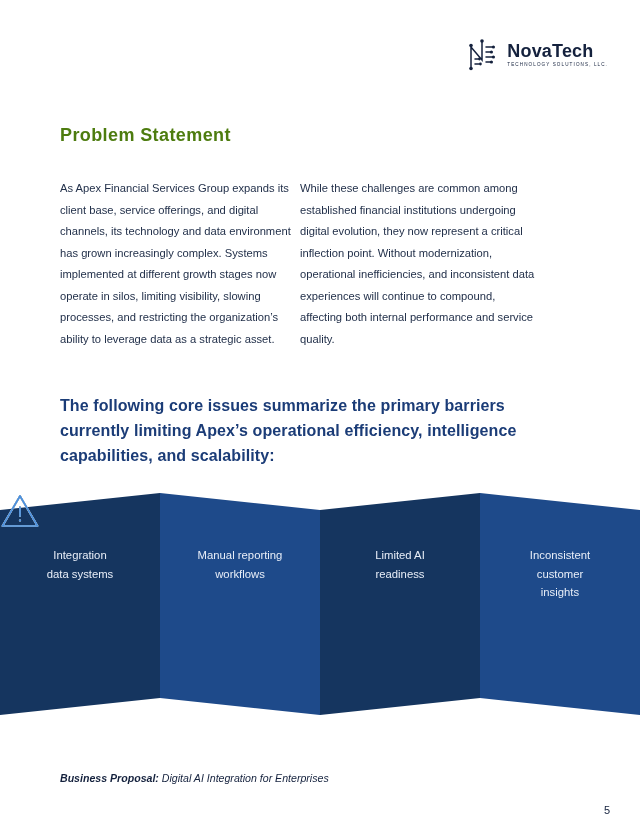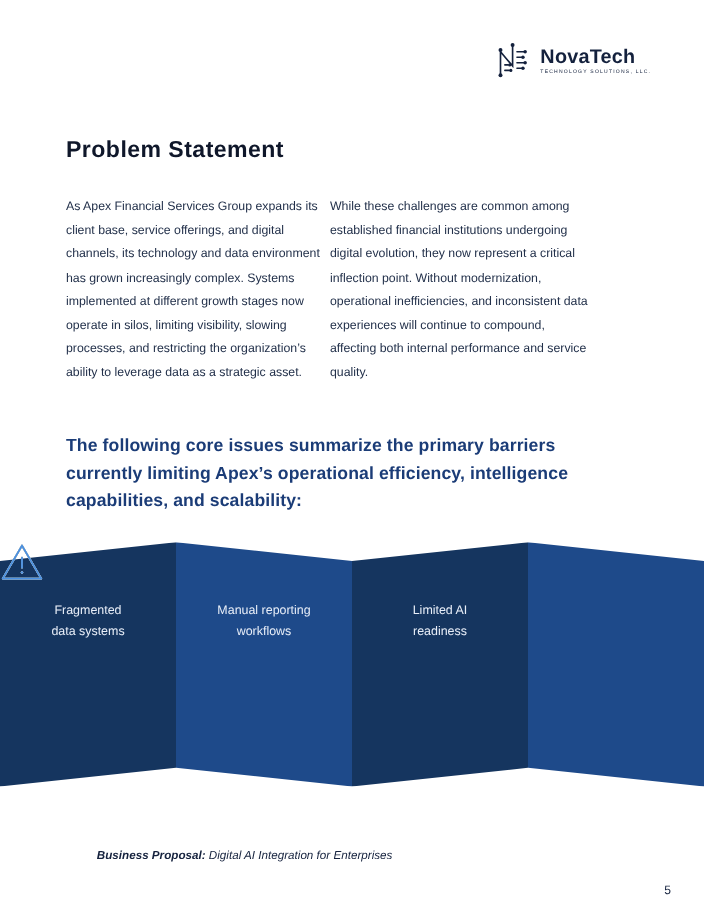--- a/index.html
+++ b/index.html
@@ -12,21 +12,21 @@
     background: #ffffff;
     font-family: "Liberation Sans", sans-serif;
     position: relative;
     overflow: hidden;
   }
 
   
   .logo-area {
     position: absolute;
     top: 38px;
-    right: 48px;
+    right: 32px;
     display: flex;
     align-items: center;
     gap: 8px;
   }
   .logo-mark {
     width: 34px;
     height: 34px;
     display: block;
   }
   .logo-text-wrap {
@@ -45,23 +45,23 @@
     color: #14213d;
     letter-spacing: 1.1px;
     margin-top: 3px;
   }
 
   
   .page-title {
     position: absolute;
     top: 125px;
     left: 60px;
-    font-size: 21px;
-    font-weight: bold;
-    color: #0f172a;
+    font-size: 18px;
+    font-weight: bold;
+    color: #4d7c0f;
     letter-spacing: 0.4px;
   }
 
   
   .body-cols {
     position: absolute;
     top: 178px;
     left: 60px;
     width: 520px;
     display: flex;
@@ -126,21 +126,20 @@
     max-width: 130px;
   }
 
   
   .footer {
     position: absolute;
     left: 60px;
     top: 772px;
     font-size: 10.6px;
     color: #14213d;
-    margin-left: 28px;
   }
   .footer b {
     font-weight: bold;
     font-style: italic;
   }
   .footer i {
     font-style: italic;
   }
   .page-num {
     position: absolute;
@@ -198,21 +197,21 @@
     <polygon points="320,17 480,0 480,205 320,222" fill="#15355f"></polygon>
     <polygon points="480,0 640,17 640,222 480,205" fill="#1e4a8a"></polygon>
   </svg>
   <div class="cards">
     <div class="card">
       <svg class="tri" viewBox="0 0 40 36">
         <path d="M20 3 L37.5 33 L2.5 33 Z" fill="none" stroke="#d8c9a3" stroke-width="1.7" stroke-linejoin="round"></path>
         <path d="M20 14 L20 23" stroke="#d8c9a3" stroke-width="1.7" stroke-linecap="round"></path>
         <circle cx="20" cy="27.5" r="1.1" fill="#d8c9a3"></circle>
       </svg>
-      <div class="card-label">Fragmented
+      <div class="card-label">Integration
 data systems</div>
     </div>
     <div class="card">
       <svg class="tri" viewBox="0 0 40 36">
         <path d="M20 3 L37.5 33 L2.5 33 Z" fill="none" stroke="#4a90e2" stroke-width="1.7" stroke-linejoin="round"></path>
         <path d="M20 14 L20 23" stroke="#4a90e2" stroke-width="1.7" stroke-linecap="round"></path>
         <circle cx="20" cy="27.5" r="1.1" fill="#4a90e2"></circle>
       </svg>
       <div class="card-label">Manual reporting
 workflows</div>
@@ -225,20 +224,23 @@
       </svg>
       <div class="card-label">Limited AI
 readiness</div>
     </div>
     <div class="card">
       <svg class="tri" viewBox="0 0 40 36">
         <path d="M20 3 L37.5 33 L2.5 33 Z" fill="none" stroke="#4a90e2" stroke-width="1.7" stroke-linejoin="round"></path>
         <path d="M20 14 L20 23" stroke="#4a90e2" stroke-width="1.7" stroke-linecap="round"></path>
         <circle cx="20" cy="27.5" r="1.1" fill="#4a90e2"></circle>
       </svg>
+      <div class="card-label">Inconsistent
+customer
+insights</div>
     </div>
   </div>
 </div>
 
 <div class="footer">
   <b>Business Proposal:</b>
   <i>Digital AI Integration for Enterprises</i>
 </div>
 <div class="page-num">5</div>
 

